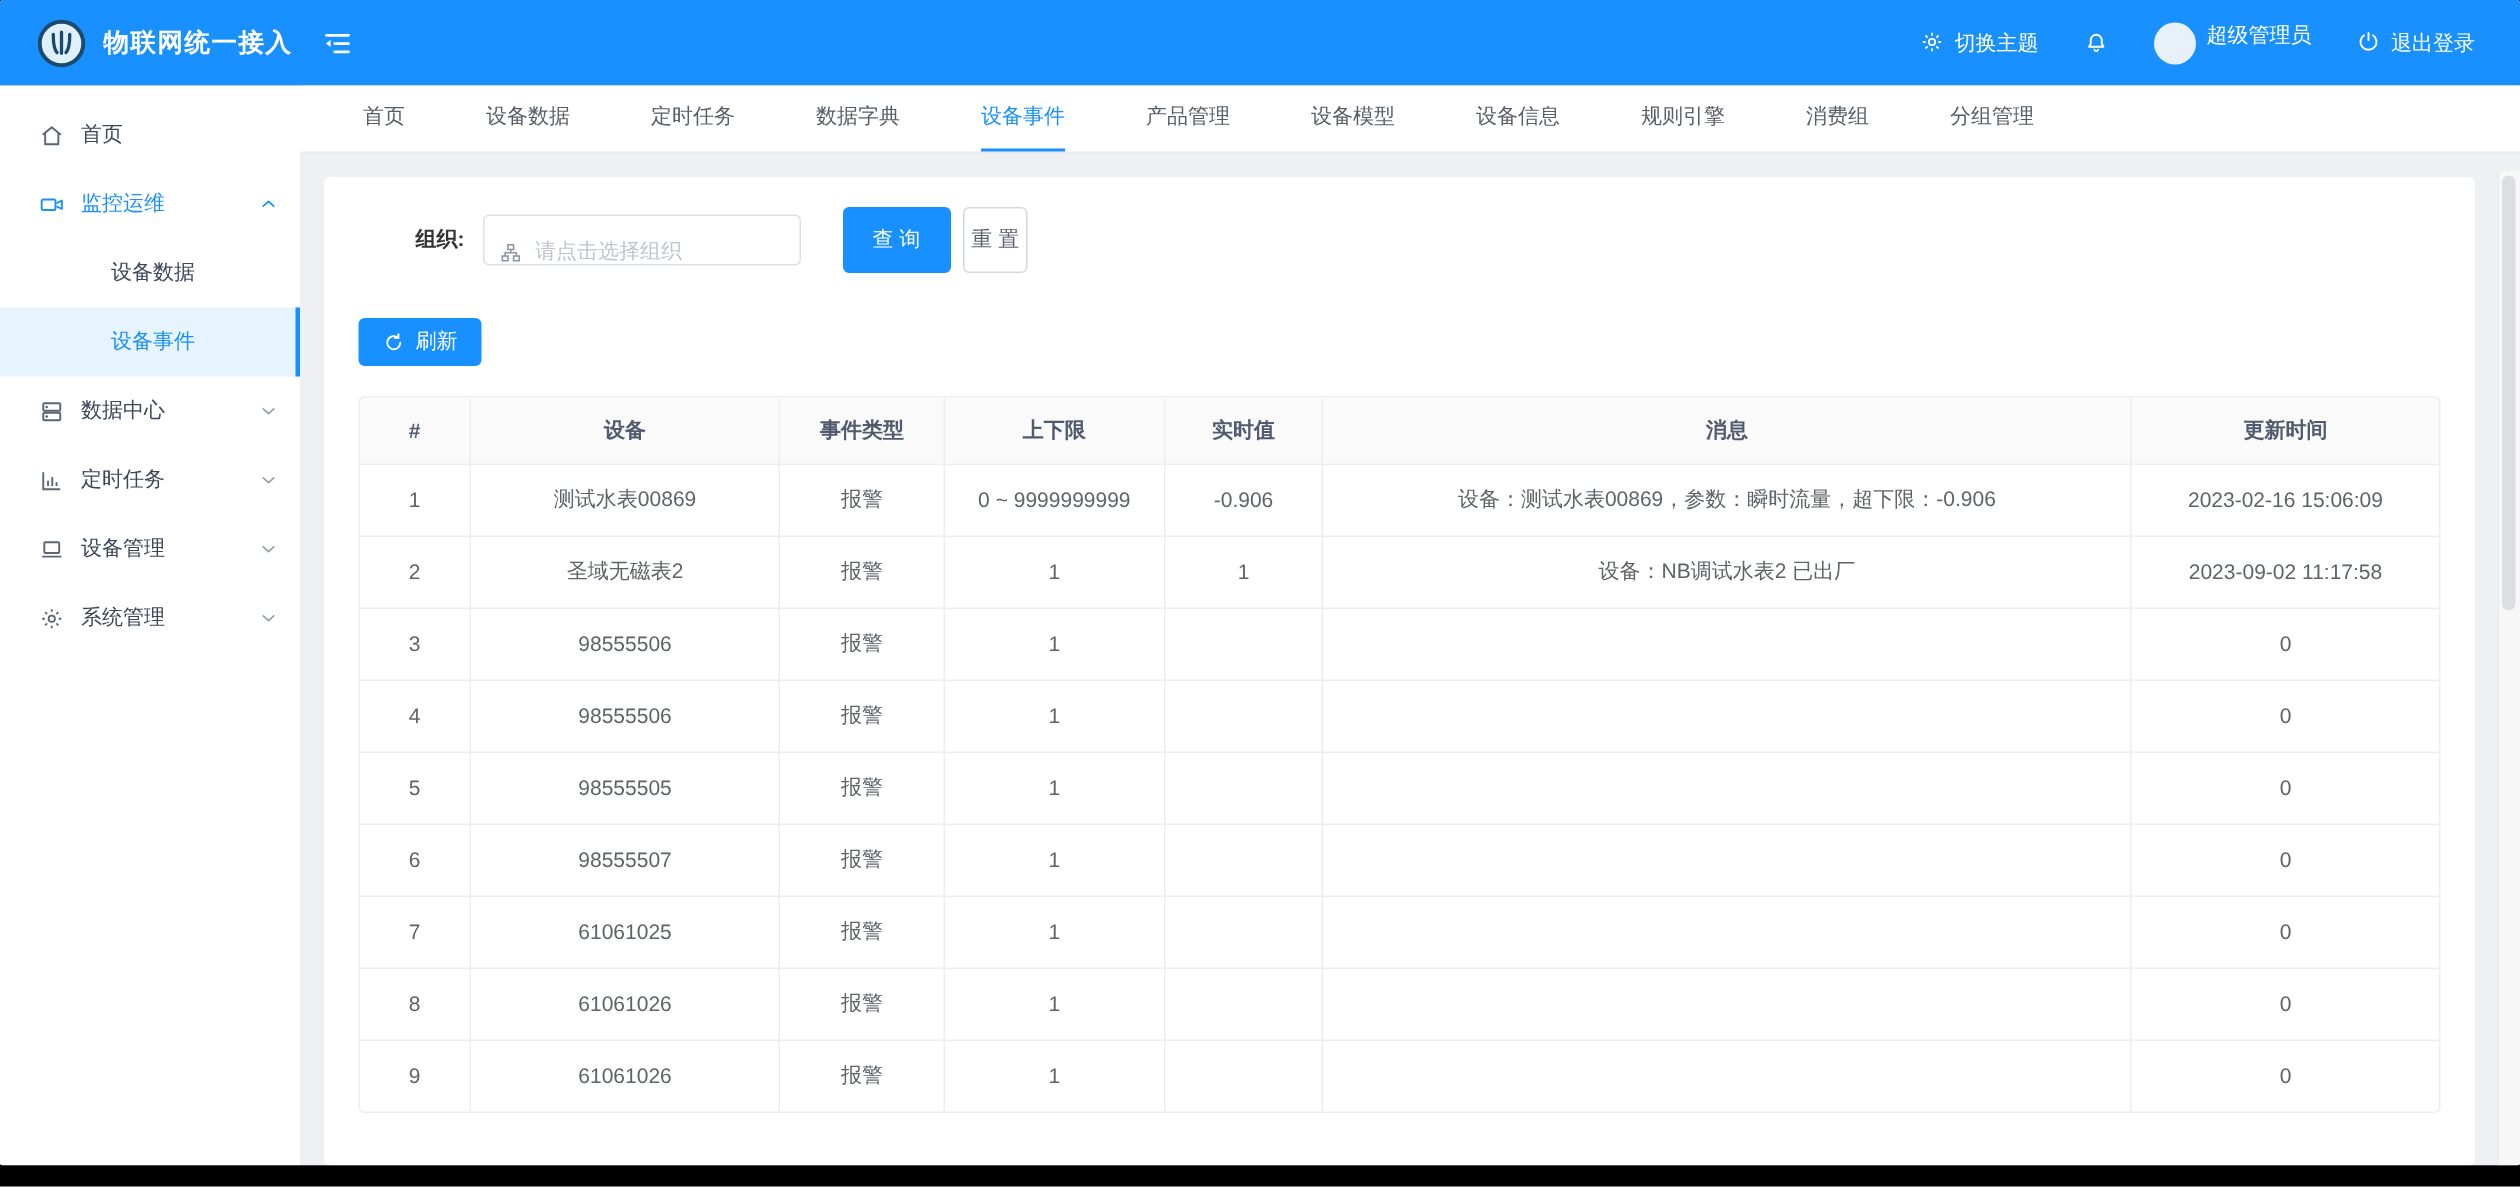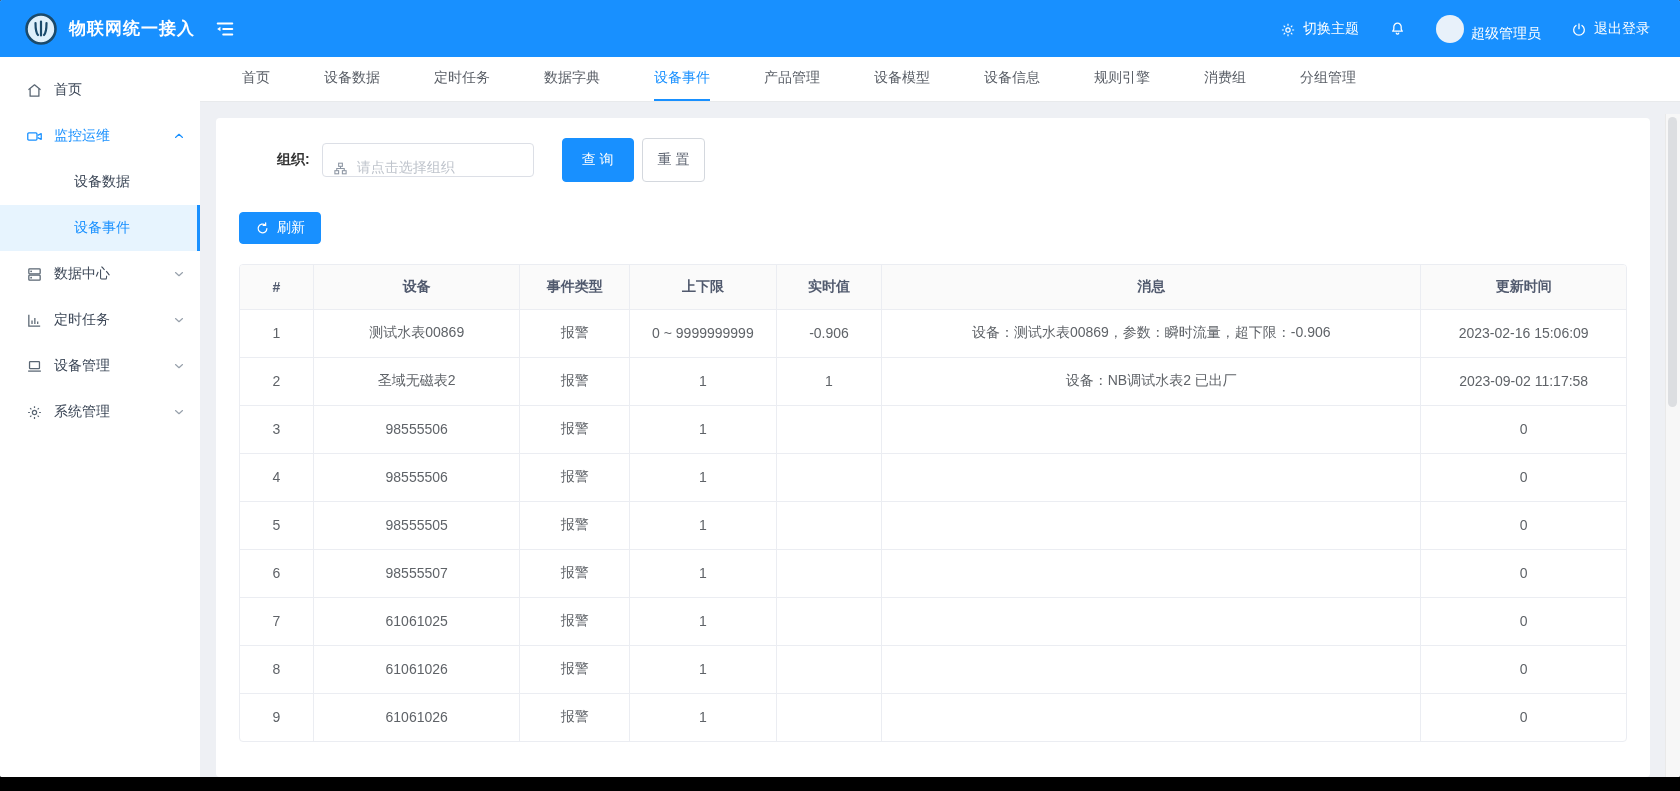--- a/index.html
+++ b/index.html
@@ -5,21 +5,21 @@
   html,body{margin:0;padding:0;background:#000;font-family:"Liberation Sans","DejaVu Sans",sans-serif;}
   .window{width:1680px;height:777px;border-radius:2px;overflow:hidden;background:#eef0f4;position:relative;}
 
   
   .header{height:57px;background:#1890ff;display:flex;align-items:center;color:#fff;}
   .brand{width:200px;flex:0 0 200px;display:flex;align-items:center;gap:11px;padding-left:24px;box-sizing:border-box;}
   .logo{width:34px;height:34px;flex:0 0 34px;}
   .app-title{font-size:17px;font-weight:700;letter-spacing:1px;white-space:nowrap;}
   .collapse-btn{margin-left:14px;display:flex;align-items:center;cursor:pointer;}
   .header-right{margin-left:auto;display:flex;align-items:center;gap:30px;padding-right:30px;font-size:14px;}
-  .hbtn{display:flex;align-items:flex-end;gap:7px;cursor:pointer;white-space:nowrap;}
+  .hbtn{display:flex;align-items:flex-start;gap:7px;cursor:pointer;white-space:nowrap;}
   .avatar{width:28px;height:28px;border-radius:50%;background:#e8f1fa;}
   .icon16 svg{display:block}
 
   
   .layout{display:flex;height:720px;overflow:hidden;}
 
   
   .sidebar{width:200px;flex:0 0 200px;background:#fff;padding-top:10px;box-sizing:border-box;}
   .side-item{height:46px;display:flex;align-items:center;padding:0 14px 0 26px;color:#3c4757;font-size:14px;cursor:pointer;}
   .side-item .icon{width:18px;height:18px;margin-right:10px;color:#5a6673;display:flex;align-items:center;}
@@ -38,21 +38,21 @@
   .content-card{margin:16px 30px 0 16px;background:#fff;border-radius:4px;padding:20px 23px;flex:1;box-sizing:border-box;}
 
   
   .filter-row{display:flex;align-items:center;}
   .filter-label{font-size:14px;font-weight:700;color:#333;margin-right:12px;margin-left:38px;}
   .org-input{width:212px;height:34px;border:1px solid #dcdfe6;border-radius:4px;display:flex;align-items:flex-end;padding:0 10px;box-sizing:border-box;background:#fff;color:#aab0ba;}
   .org-input input{border:none;outline:none;flex:1;font-size:14px;margin-left:7px;font-family:inherit;color:#606266;min-width:0;}
   .org-input input::placeholder{color:#bfc4cc;}
   .btn{height:44px;border-radius:4px;font-size:14px;display:inline-flex;align-items:center;justify-content:center;cursor:pointer;box-sizing:border-box;white-space:nowrap;}
   .btn-primary{background:#1890ff;color:#fff;border:1px solid #1890ff;padding:0 19px;}
-  .btn-plain{background:#fff;color:#5c6370;border:1px solid #d4d8de;padding:0 15px;}
+  .btn-plain{background:#fff;color:#5c6370;border:1px solid #d4d8de;padding:0 5px;}
   .query-btn{margin-left:28px;}
   .reset-btn{margin-left:8px;}
 
   .refresh-btn{margin-top:30px;height:32px;padding:0 15px;gap:7px;}
 
   
   .table-wrap{margin-top:20px;border:1px solid #ebedf2;border-radius:4px;overflow:hidden;}
   table{width:100%;border-collapse:collapse;table-layout:fixed;}
   th{height:44px;background:#fafafa;font-size:14px;font-weight:600;color:#515a6e;border-bottom:1px solid #ebedf2;border-right:1px solid #ebedf2;text-align:center;padding:0 6px;box-sizing:border-box;}
   td{height:48px;font-size:14px;color:#5f6368;border-bottom:1px solid #ebedf2;border-right:1px solid #ebedf2;text-align:center;padding:0 8px;box-sizing:border-box;overflow:hidden;white-space:nowrap;text-overflow:ellipsis;}

